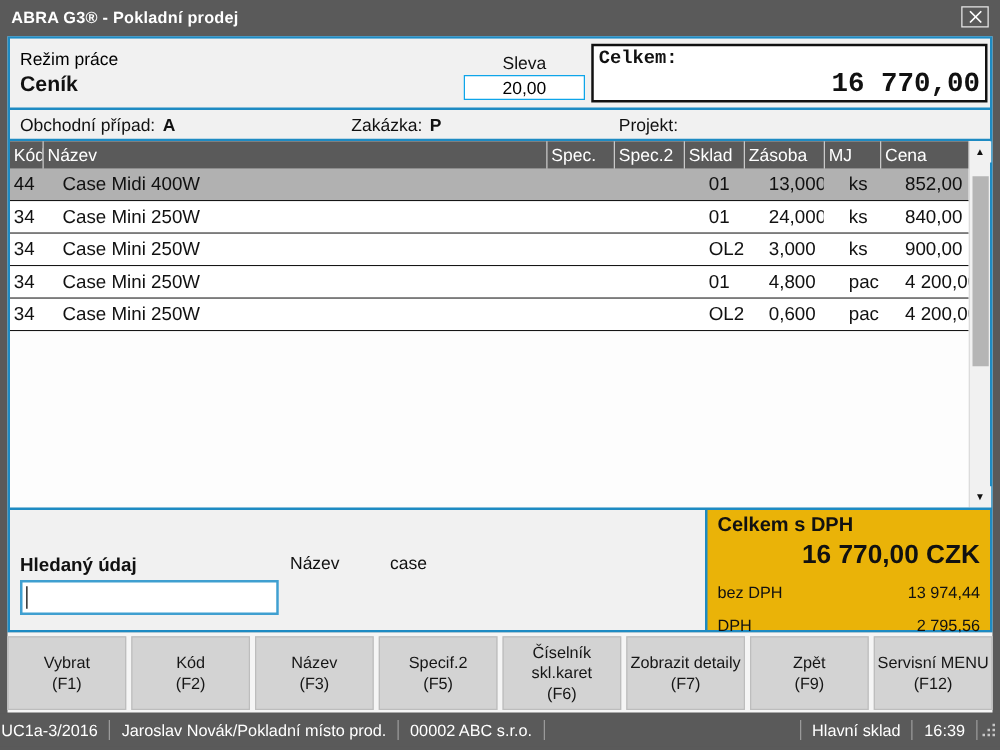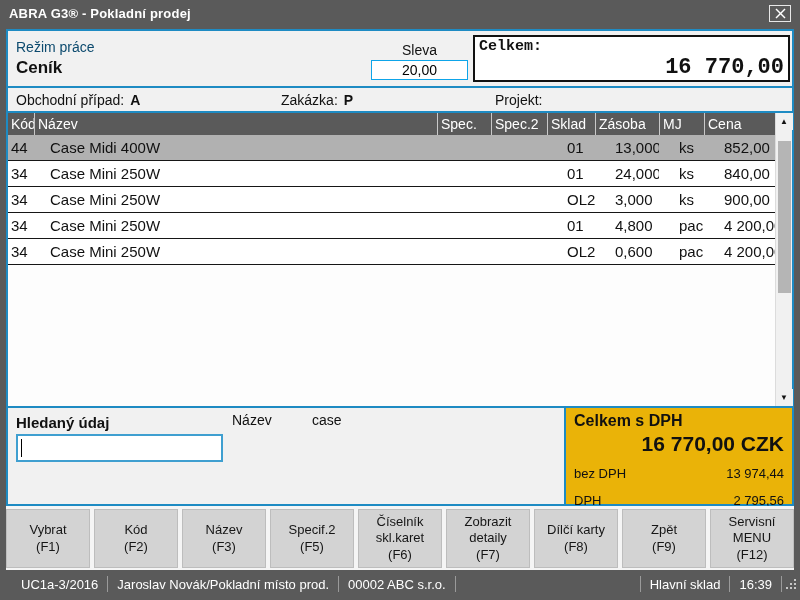--- a/index.html
+++ b/index.html
@@ -34,21 +34,21 @@
     flex:1; display:flex; flex-direction:column;
     border:2px solid #1e8bc3; background:#f1f1f1; min-height:0;
   }
 
   
   .header-panel {
     height:57px; background:#f1f1f1; display:flex; align-items:stretch;
     padding:4px 2px 4px 8px; border-bottom:2px solid #1e8bc3;
   }
   .mode-block { width:300px; display:flex; flex-direction:column; justify-content:center; gap:3px; }
-  .mode-label { font-size:14px; color:#0c4a6e; }
+  .mode-label { font-size:14px; color:#000000; }
   .mode-value { font-size:17px; font-weight:bold; }
   .discount-block { width:152px; display:flex; flex-direction:column; align-items:stretch; justify-content:flex-end; padding-bottom:2px; }
   .discount-label { font-size:14px; text-align:center; margin-bottom:2px; }
   .discount-input {
     height:20px; border:1px solid #0ea5e9; background:#fff; text-align:center;
     font-family:"Liberation Sans",sans-serif; font-size:14px; width:97px; align-self:flex-end;
   }
   .discount-inner { width:97px; align-self:flex-end; display:flex; flex-direction:column; }
   .total-box {
     margin-left:5px; flex:1; background:#fff; border:2px solid #111;
@@ -90,21 +90,21 @@
   .tfill { flex:1; background:#fdfdfd; }
 
   
   .vscroll { width:17px; background:#f1f1f1; display:flex; flex-direction:column; align-items:center; border-left:1px solid #dcdcdc; }
   .sb-btn { width:17px; height:17px; display:flex; align-items:center; justify-content:center; font-size:8px; color:#111; background:#f1f1f1; }
   .sb-thumb { width:13px; height:152px; background:#b5b5b5; margin-top:11px; }
   .sb-space { flex:1; }
 
   
   .bottom-panel { height:98px; display:flex; border-top:2px solid #1e8bc3; background:#f1f1f1; }
-  .search-area { flex:1; position:relative; padding:6px 8px; }
+  .search-area { flex:1; position:relative; padding:6px 8px;margin-top:30px; }
   .search-label { font-size:15px; font-weight:bold; }
   .search-box-wrap { position:relative; width:207px; margin-top:3px; }
   .search-input {
     width:207px; height:28px; border:2px solid #3f9fd0; background:#fff;
     font-family:"Liberation Sans",sans-serif; font-size:15px; padding:0 4px;
   }
   .caret { position:absolute; left:5px; top:5px; width:1px; height:18px; background:#000; }
   .search-field-label { position:absolute; left:224px; top:4px; font-size:14px; }
   .search-field-value { position:absolute; left:304px; top:4px; font-size:14px; }
   .totals-panel {
@@ -127,21 +127,21 @@
     font-family:"Liberation Sans",sans-serif; padding:1px 2px; cursor:default;
   }
   .fbtn .blabel { white-space:pre-wrap; }
 
   
   .statusbar {
     position:absolute; left:0; right:0; bottom:3px; height:26px; background:#5a5a5a;
     color:#fff; display:flex; align-items:center; font-size:13px;
   }
   .sseg { padding:0 9px; height:16px; display:flex; align-items:center; border-right:1px solid #9a9a9a; white-space:nowrap; }
-  .sseg.first { padding-left:21px; }
+  .sseg.first { padding-left:1px; }
   .sspacer { flex:1; }
   .sseg.right-first { border-left:1px solid #9a9a9a; }
   .grip { width:16px; height:14px; position:relative; margin-right:2px; }
   .grip::before{
     content:""; position:absolute; right:2px; bottom:2px; width:2px; height:2px; background:#c7c7c7;
     box-shadow:-4px 0 0 #c7c7c7, -8px 0 0 #c7c7c7, 0 -4px 0 #c7c7c7, -4px -4px 0 #c7c7c7, 0 -8px 0 #c7c7c7;
   }
 </style>
 </head>
 <body>
@@ -315,24 +315,20 @@
       </button>
       <button class="fbtn">
         <span class="blabel">Číselník skl.karet</span>
         <span>(F6)</span>
       </button>
       <button class="fbtn">
         <span class="blabel">Zobrazit detaily</span>
         <span>(F7)</span>
       </button>
       <button class="fbtn">
-        <span class="blabel">Dílčí karty</span>
-        <span>(F8)</span>
-      </button>
-      <button class="fbtn">
         <span class="blabel">Zpět</span>
         <span>(F9)</span>
       </button>
       <button class="fbtn">
         <span class="blabel">Servisní MENU</span>
         <span>(F12)</span>
       </button>
     </div>
   </div>
 

